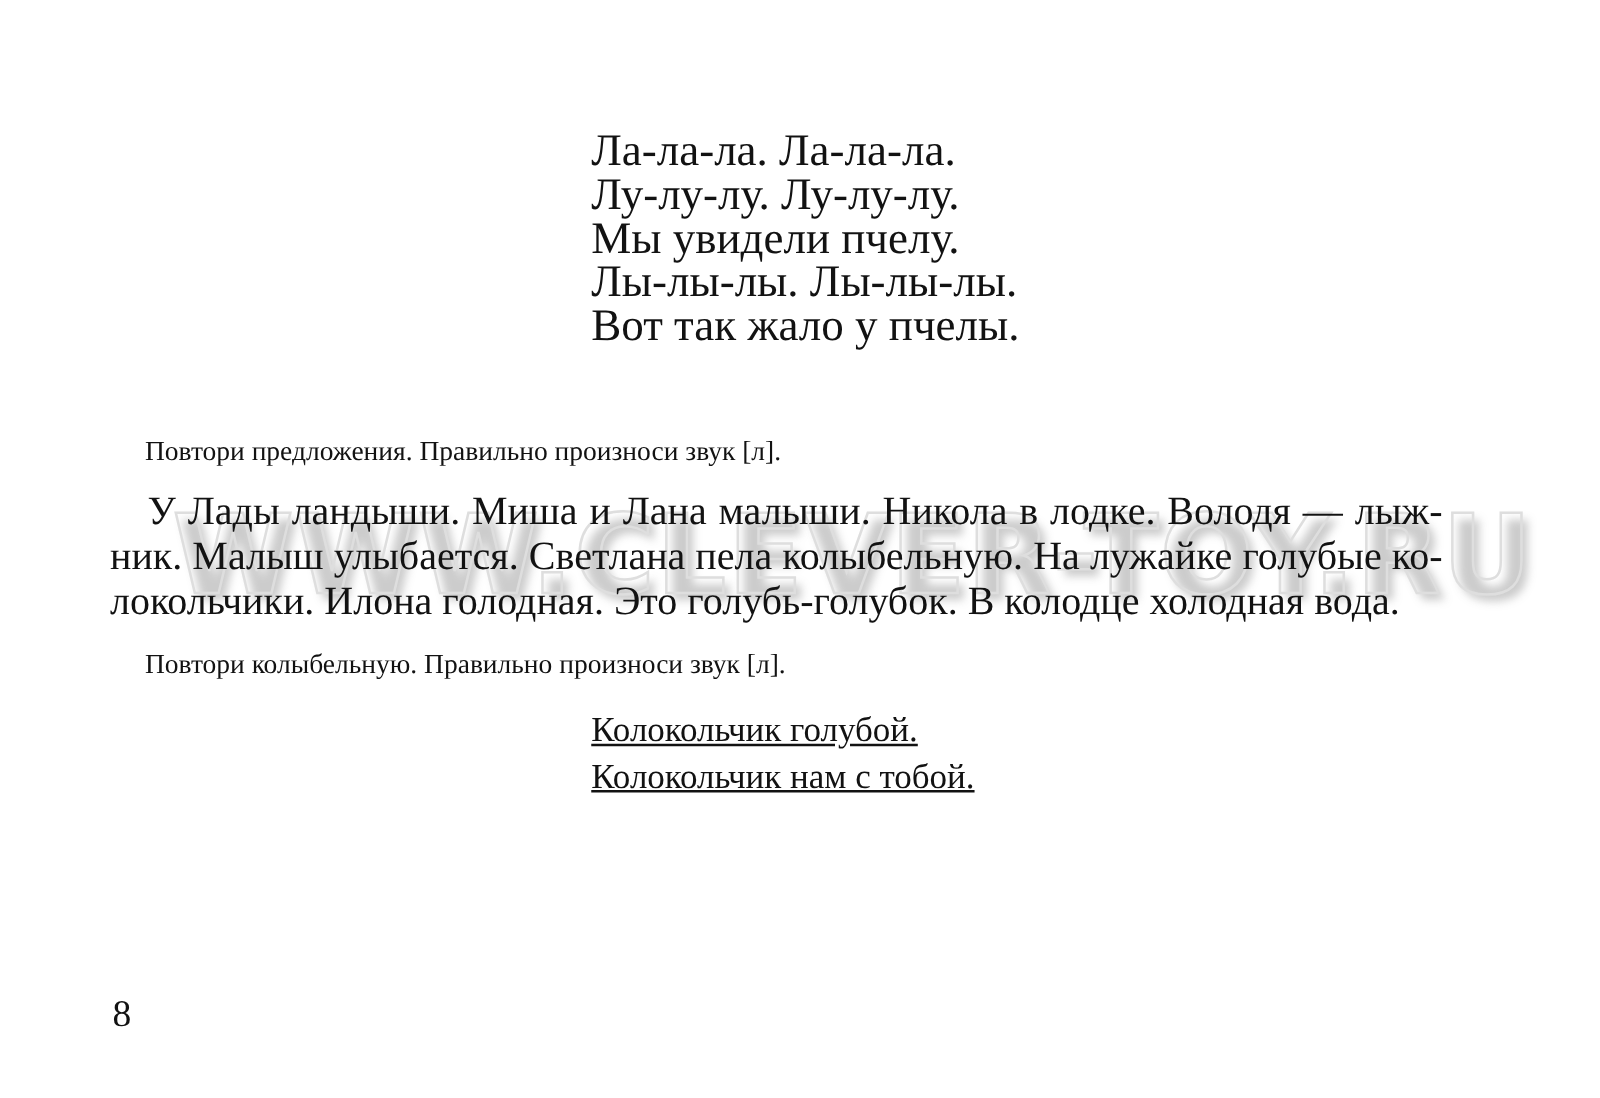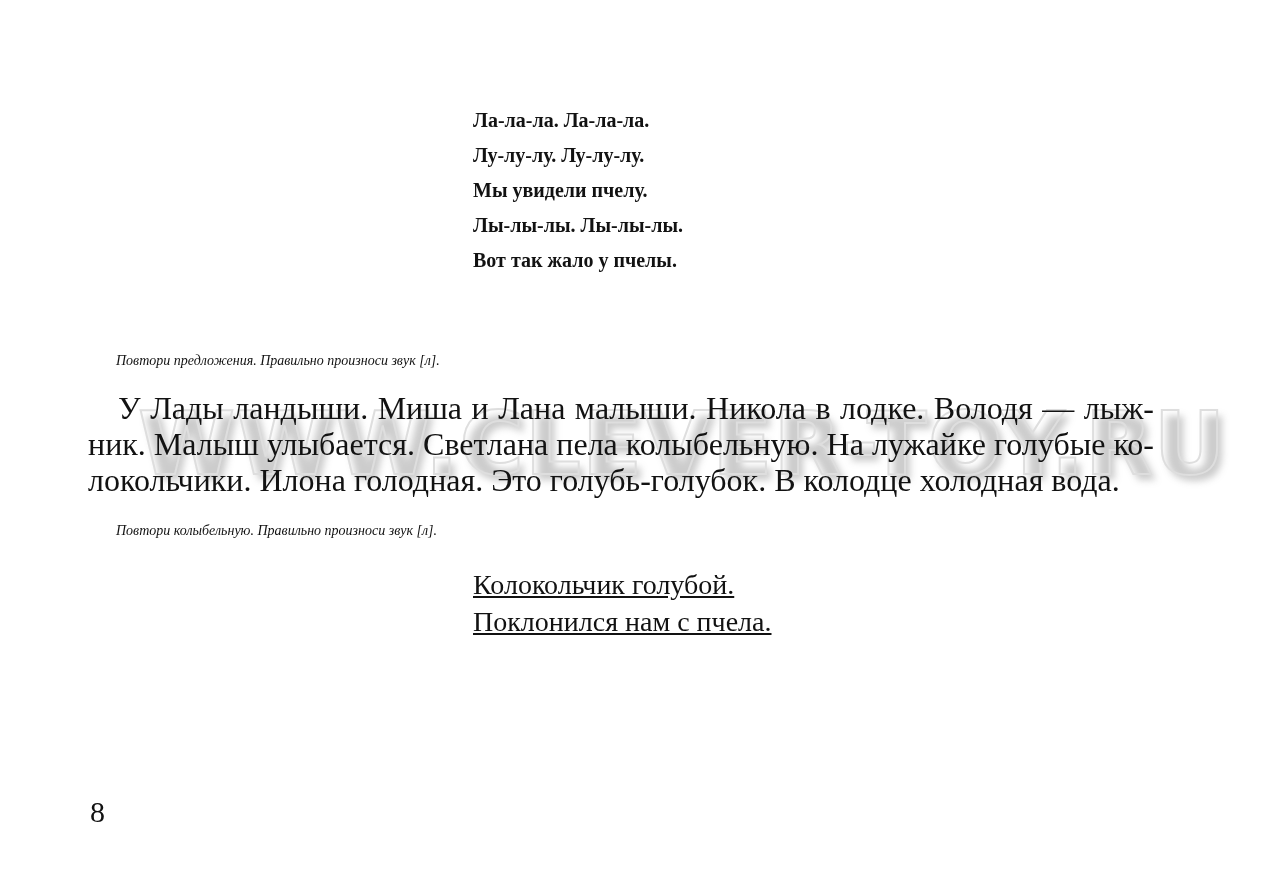--- a/index.html
+++ b/index.html
@@ -35,30 +35,28 @@
     user-select: none;
   }
   .content {
     position: relative;
     z-index: 1;
   }
   .poem {
     position: absolute;
     left: 473px;
     top: 103px;
-    font-size: 20px;
+    font-size: 36px;
     line-height: 35px;
     white-space: nowrap;
-    font-weight: bold;
   }
   .instruction {
     position: absolute;
     left: 116px;
-    font-style: italic;
-    font-size: 14px;
+    font-size: 22px;
     line-height: 26px;
     white-space: nowrap;
   }
   .instruction.first  { top: 348px; }
   .instruction.second { top: 518px; }
   .paragraph {
     position: absolute;
     left: 88px;
     top: 390px;
     width: 1066px;
@@ -111,19 +109,19 @@
     <div class="paragraph">
       <div class="pline indent just">У Лады ландыши. Миша и Лана малыши. Никола в лодке. Володя — лыж-</div>
       <div class="pline just">ник. Малыш улыбается. Светлана пела колыбельную. На лужайке голубые ко-</div>
       <div class="pline">локольчики. Илона голодная. Это голубь-голубок. В колодце холодная вода.</div>
     </div>
 
     <div class="instruction second">Повтори колыбельную. Правильно произноси звук [л].</div>
 
     <div class="rhyme">
       <div class="line">Колокольчик голубой.</div>
-      <div class="line">Поклонился нам с пчела.</div>
+      <div class="line">Колокольчик нам с тобой.</div>
     </div>
 
     <div class="page-number">8</div>
 
   </div>
 </div>
 
 </body></html>

